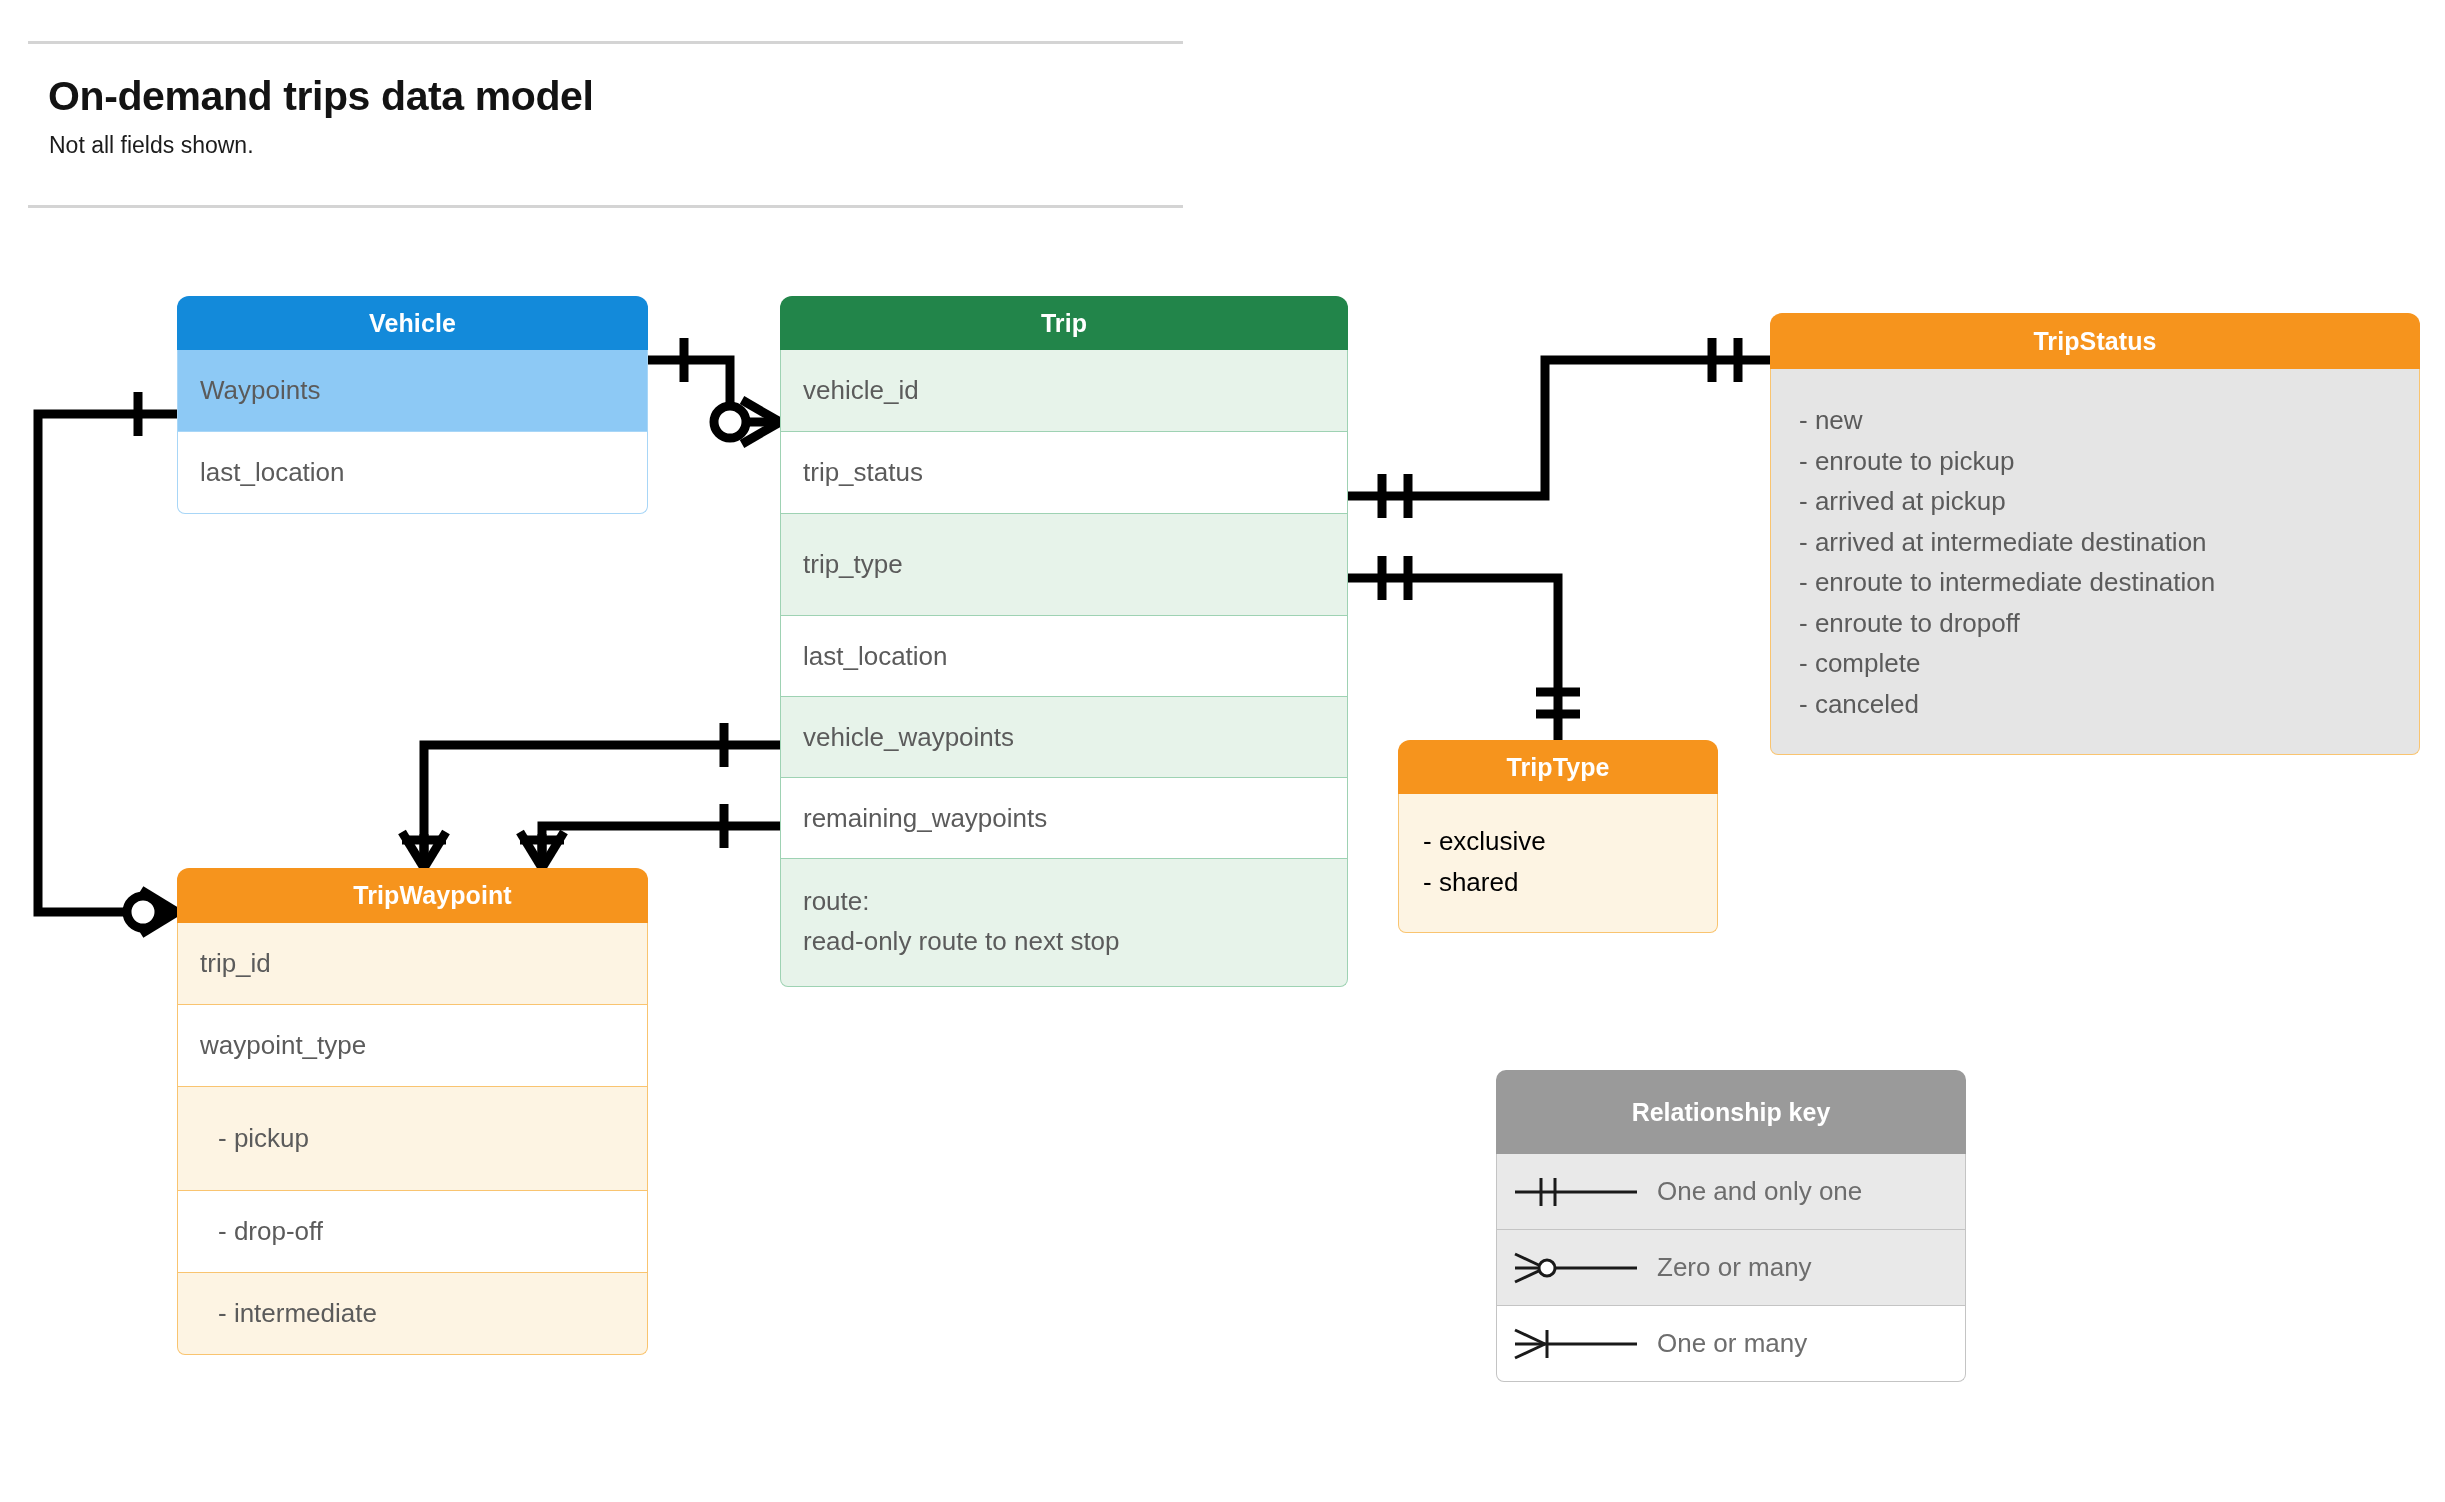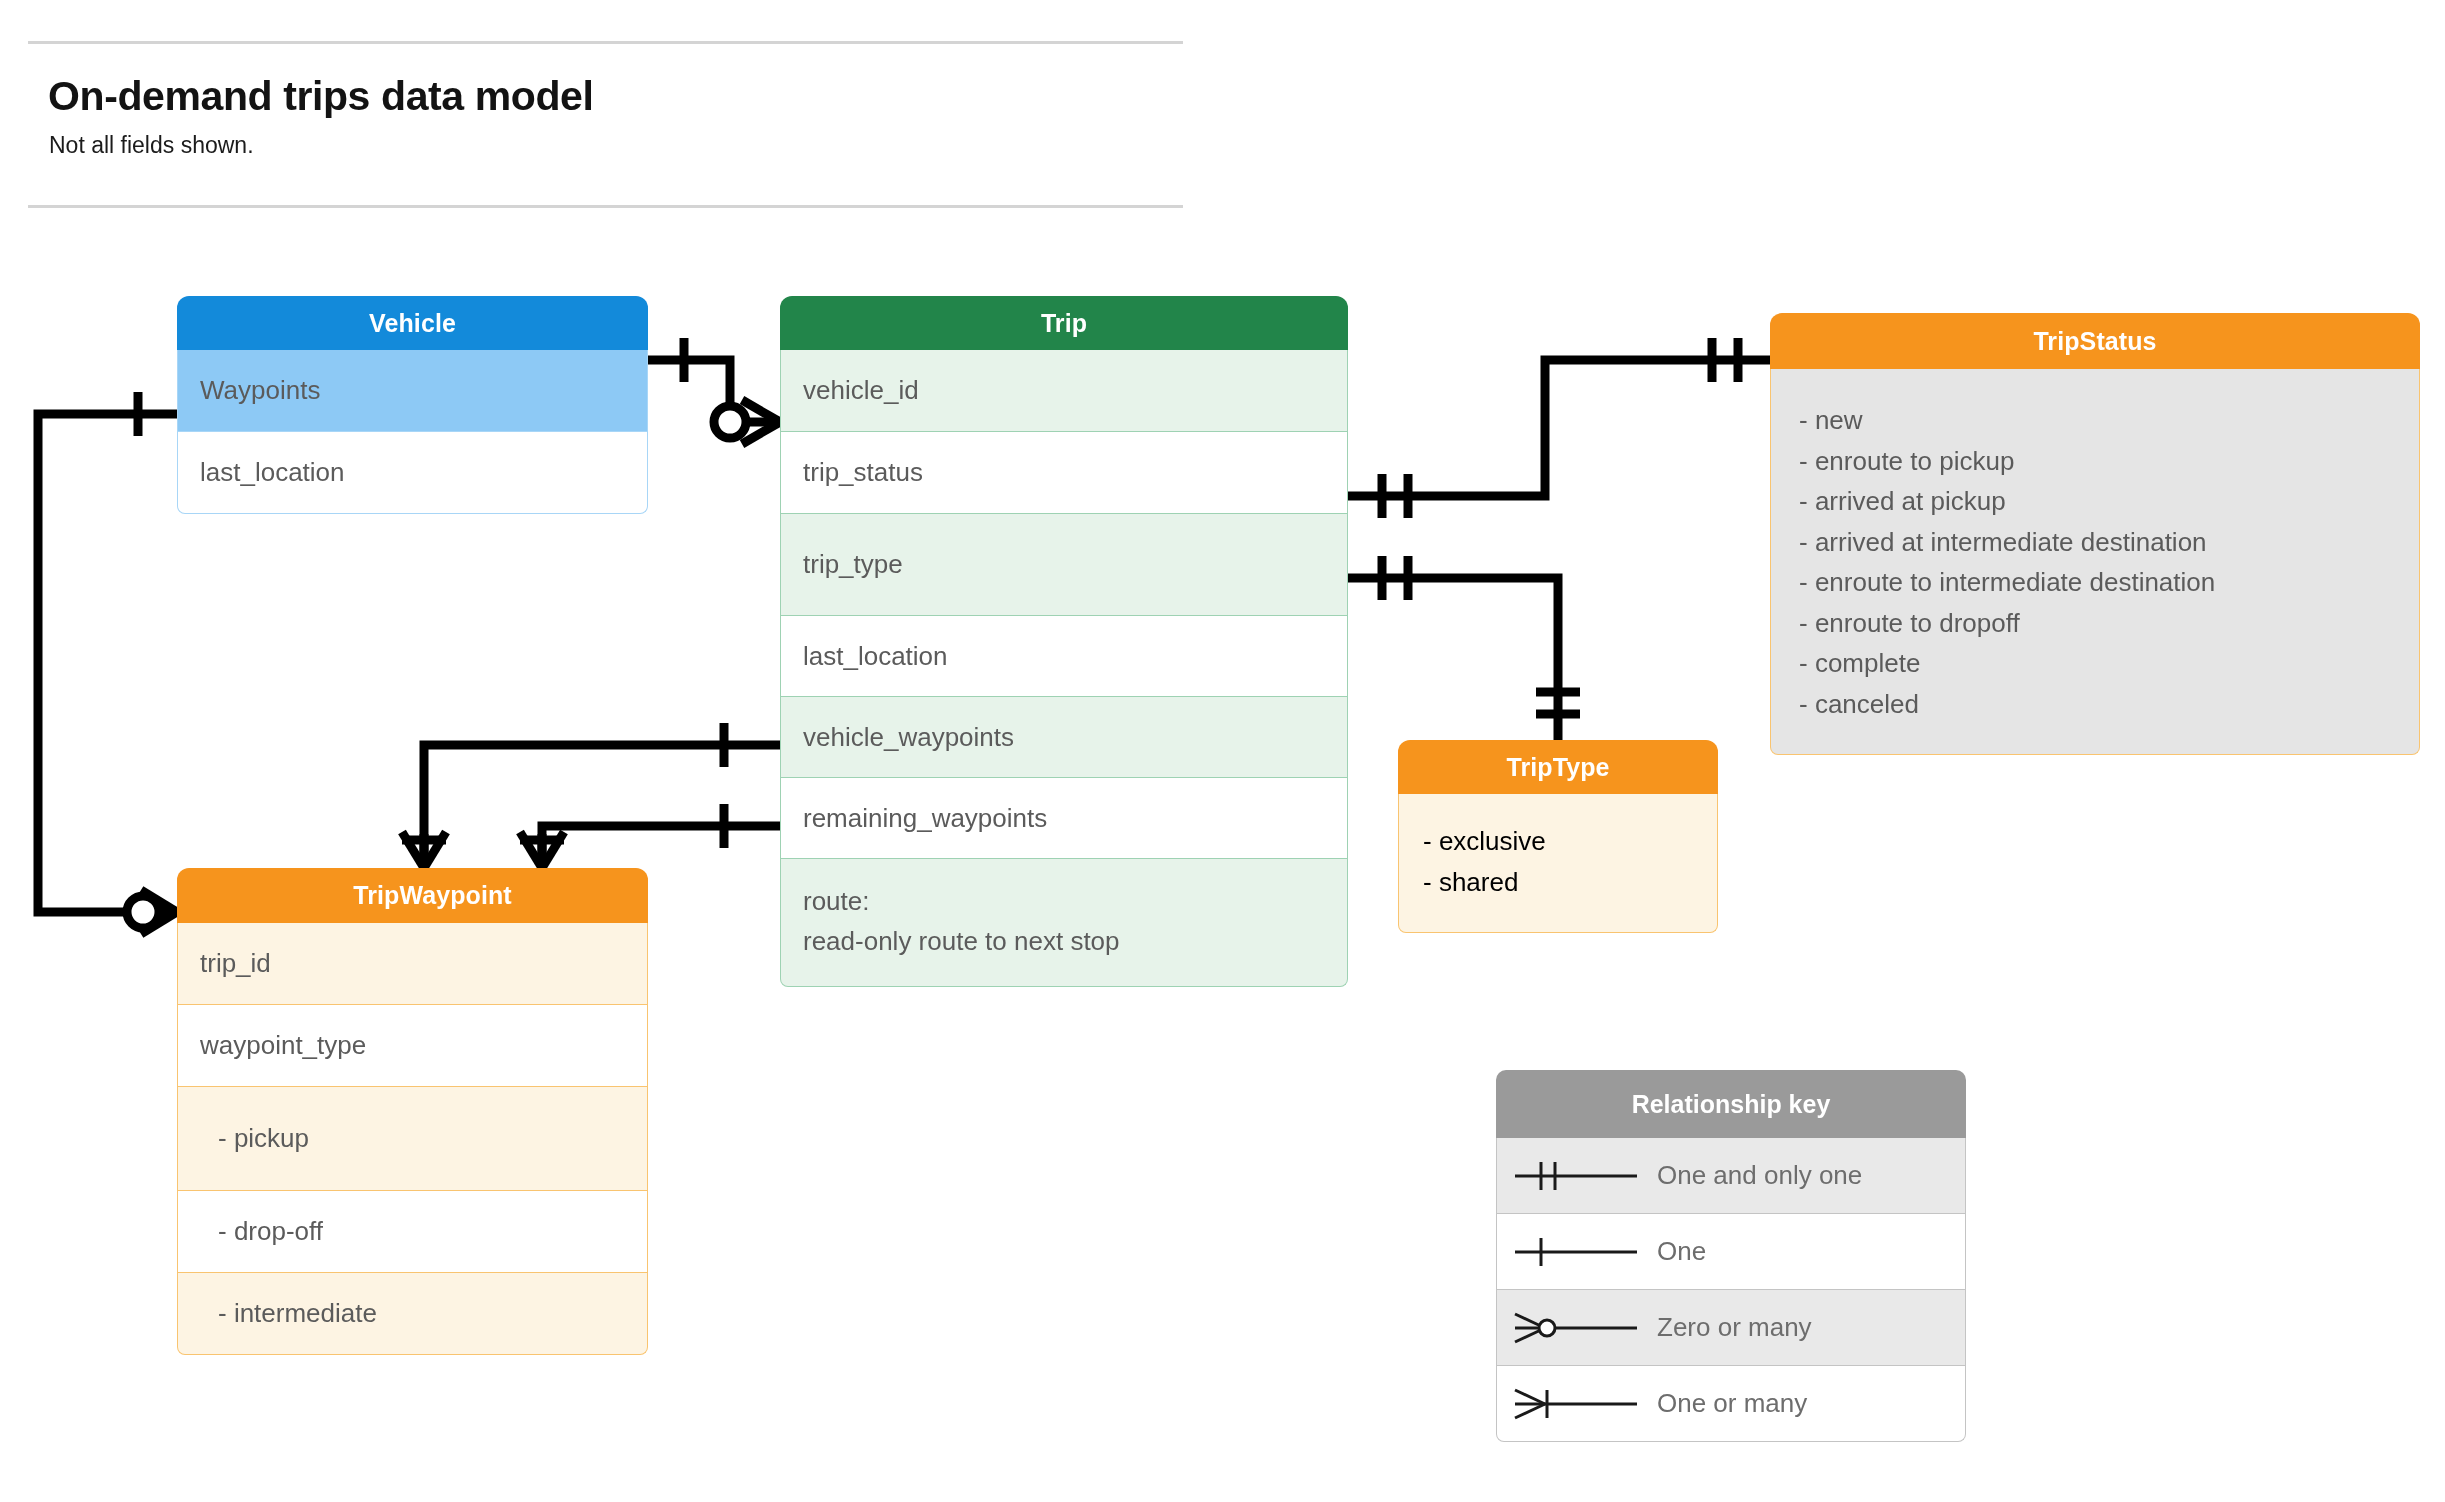--- a/index.html
+++ b/index.html
@@ -156,21 +156,21 @@
   #legend {
     position: absolute;
     left: 1496px;
     top: 1070px;
     width: 470px;
     box-sizing: border-box;
     border-radius: 10px;
   }
   #legend .legend-header {
     box-sizing: border-box;
-    height: 68px;
+    height: 84px;
     background: #9a9a9a;
     color: #ffffff;
     font-size: 25px;
     font-weight: bold;
     display: flex;
     align-items: center;
     justify-content: center;
     border-radius: 10px 10px 0 0;
   }
   #legend .legend-row {
@@ -340,31 +340,20 @@
           <g stroke="#1a1a1a" stroke-width="3" fill="none">
             <line x1="4" y1="22" x2="126" y2="22"></line>
             <line x1="30" y1="8" x2="30" y2="36"></line>
             <line x1="44" y1="8" x2="44" y2="36"></line>
           </g>
         </svg>
       </div>
       <div class="legend-label">One and only one</div>
     </div>
 
-    <div class="legend-row plain">
-      <div class="legend-sym">
-        <svg width="132" height="44" viewBox="0 0 132 44" xmlns="http://www.w3.org/2000/svg">
-          <g stroke="#1a1a1a" stroke-width="3" fill="none">
-            <line x1="4" y1="22" x2="126" y2="22"></line>
-            <line x1="30" y1="8" x2="30" y2="36"></line>
-          </g>
-        </svg>
-      </div>
-      <div class="legend-label">One</div>
-    </div>
 
     <div class="legend-row shade">
       <div class="legend-sym">
         <svg width="132" height="44" viewBox="0 0 132 44" xmlns="http://www.w3.org/2000/svg">
           <g stroke="#1a1a1a" stroke-width="3" fill="none">
             <line x1="40" y1="22" x2="126" y2="22"></line>
             <path d="M 34 22 L 4 8"></path>
             <path d="M 34 22 L 4 36"></path>
             <line x1="4" y1="22" x2="28" y2="22"></line>
             <circle cx="36" cy="22" r="8" fill="#ffffff"></circle>

